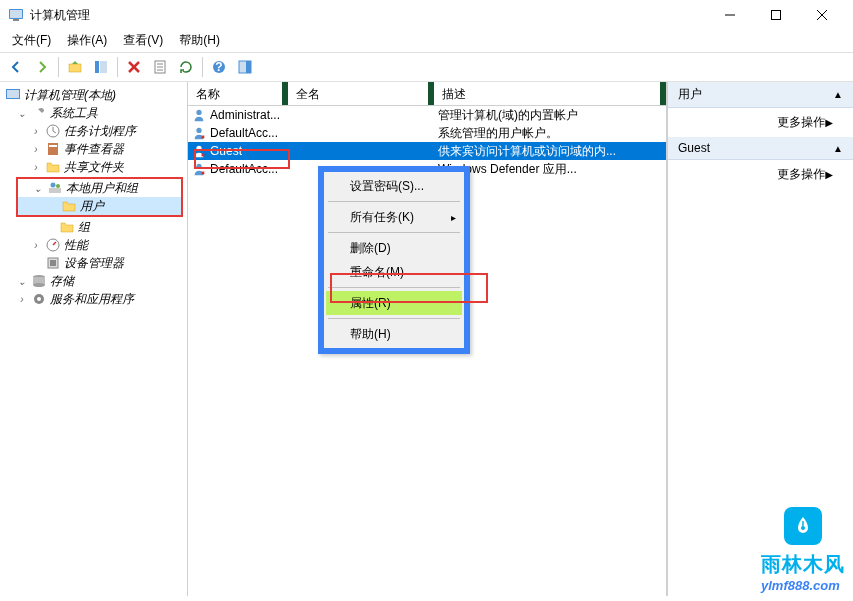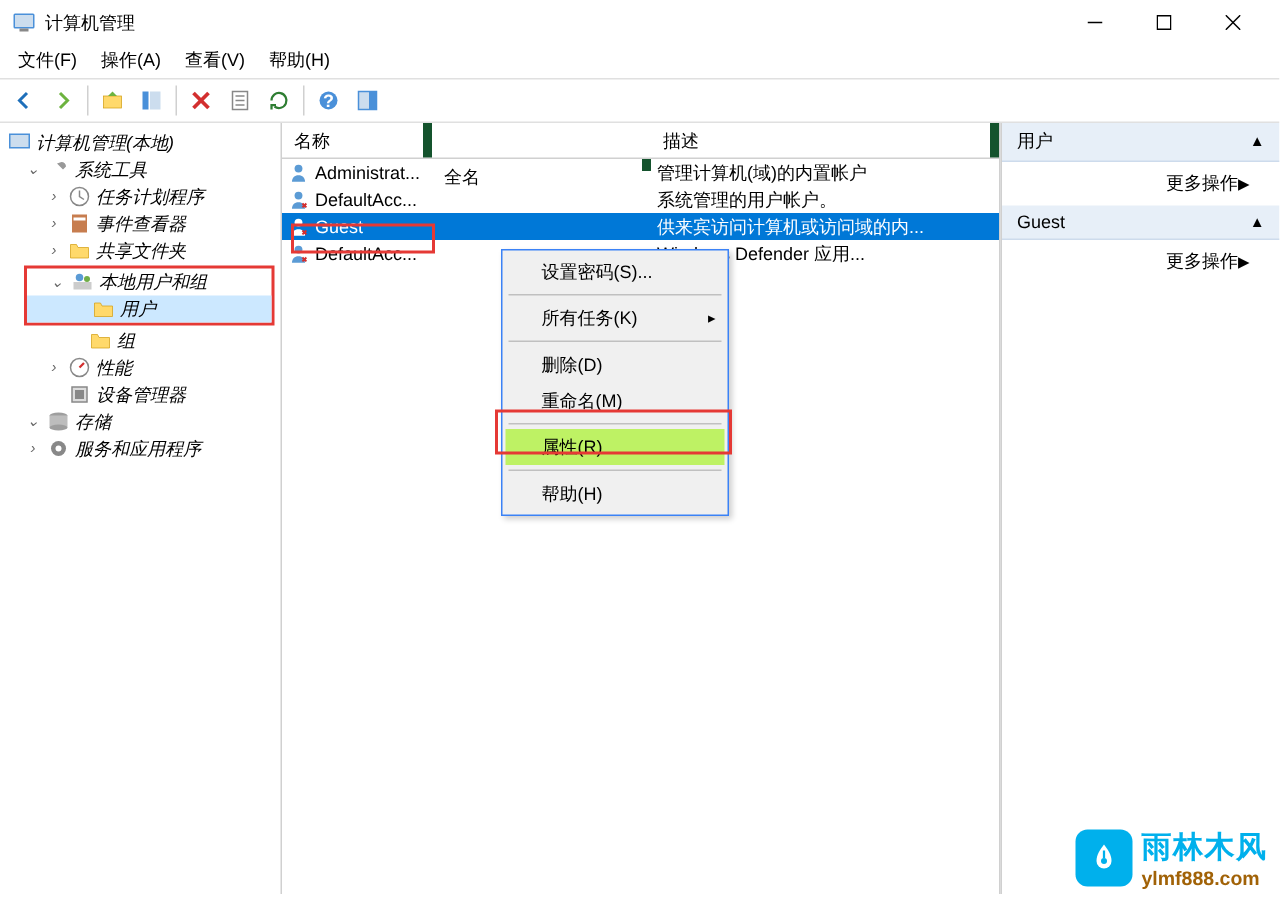--- a/index.html
+++ b/index.html
@@ -26,48 +26,48 @@
     .tree-icon { width: 16px; height: 16px; margin: 0 3px; flex-shrink: 0; }
     .indent-1 { padding-left: 14px; }
     .indent-2 { padding-left: 28px; }
     .indent-3 { padding-left: 42px; }
     .tree-selected { background: #cce8ff; }
     
     .list-panel { flex: 1; display: flex; flex-direction: column; border-right: 1px solid #d0d0d0; position: relative; }
     .list-header { display: flex; height: 24px; border-bottom: 1px solid #d0d0d0; }
     .col-h { padding: 4px 8px; border-right: 6px solid #14532d; }
     .col1 { width: 100px; }
-    .col2 { width: 146px; margin-top: 24px; }
+    .col2 { width: 146px; }
     .col3 { flex: 1; }
     .list-body { flex: 1; position: relative; }
     .row { display: flex; height: 18px; align-items: center; }
     .row.selected { background: #0078d7; color: #fff; }
     .cell { padding: 0 4px; overflow: hidden; text-overflow: ellipsis; white-space: nowrap; display: flex; align-items: center; }
     .user-icon { width: 14px; height: 14px; margin-right: 4px; flex-shrink: 0; }
     
     .guest-hl { position: absolute; border: 2px solid #e53935; top: 149px; left: 194px; width: 96px; height: 20px; pointer-events: none; z-index: 5; }
     
-    .context-menu { position: absolute; top: 166px; left: 334px; width: 152px; background: #f0f0f0; border: 1px solid #3b82f6; box-shadow: 2px 2px 4px rgba(0,0,0,0.2); z-index: 10; padding: 2px; }
+    .context-menu { position: absolute; top: 166px; left: 318px; width: 152px; background: #f0f0f0; border: 6px solid #3b82f6; box-shadow: 2px 2px 4px rgba(0,0,0,0.2); z-index: 10; padding: 2px; }
     .cm-item { height: 24px; display: flex; align-items: center; padding: 0 20px 0 24px; cursor: pointer; position: relative; }
     .cm-item.highlighted { background: #bef264; }
     .cm-sep { height: 1px; background: #c0c0c0; margin: 3px 2px; }
     .cm-arrow { position: absolute; right: 6px; font-size: 10px; }
     .cm-hl { position: absolute; border: 2px solid #e53935; top: 273px; left: 330px; width: 158px; height: 30px; pointer-events: none; z-index: 11; }
     
     .action-panel { width: 186px; border-left: 1px solid #d0d0d0; }
     .ap-hdr { background: #fff; padding: 4px 8px; font-weight: normal; border-bottom: 1px solid #e0e0e0; }
     .ap-section { background: #e7eff8; padding: 4px 10px; display: flex; justify-content: space-between; align-items: center; border-bottom: 1px solid #cddbec; }
     .ap-item { padding: 6px 20px; display: flex; justify-content: flex-end; align-items: center; cursor: pointer; }
     .ap-tri { font-size: 10px; }
     
-    .watermark { position: absolute; bottom: 8px; right: 8px; display: flex; align-items: center; gap: 6px; z-index: 20; }
+    .watermark { position: absolute; bottom: 8px; right: 8px; display: flex; align-items: center; gap: 6px; z-index: 20; flex-direction: column; }
     .wm-icon { width: 38px; height: 38px; background: #00b0ec; border-radius: 8px; display: flex; align-items: center; justify-content: center; }
     .wm-text { display: flex; flex-direction: column; }
     .wm-main { font-size: 20px; font-weight: bold; color: #00b0ec; letter-spacing: 1px; }
-    .wm-sub { font-size: 13px; font-weight: bold; color: #a16207; }
+    .wm-sub { font-size: 13px; font-weight: bold; color: #3b82f6; font-style: italic; }
     
     .folder-svg { fill: #ffd96b; stroke: #d4a017; stroke-width: 0.5; }
     .gear-svg { fill: #888; }
   </style>
 </head>
 <body>
 
 <div class="titlebar">
   <svg class="app-icon" viewBox="0 0 16 16">
       <rect x="1" y="2" width="14" height="10" fill="#4a90d9" rx="1"></rect>

